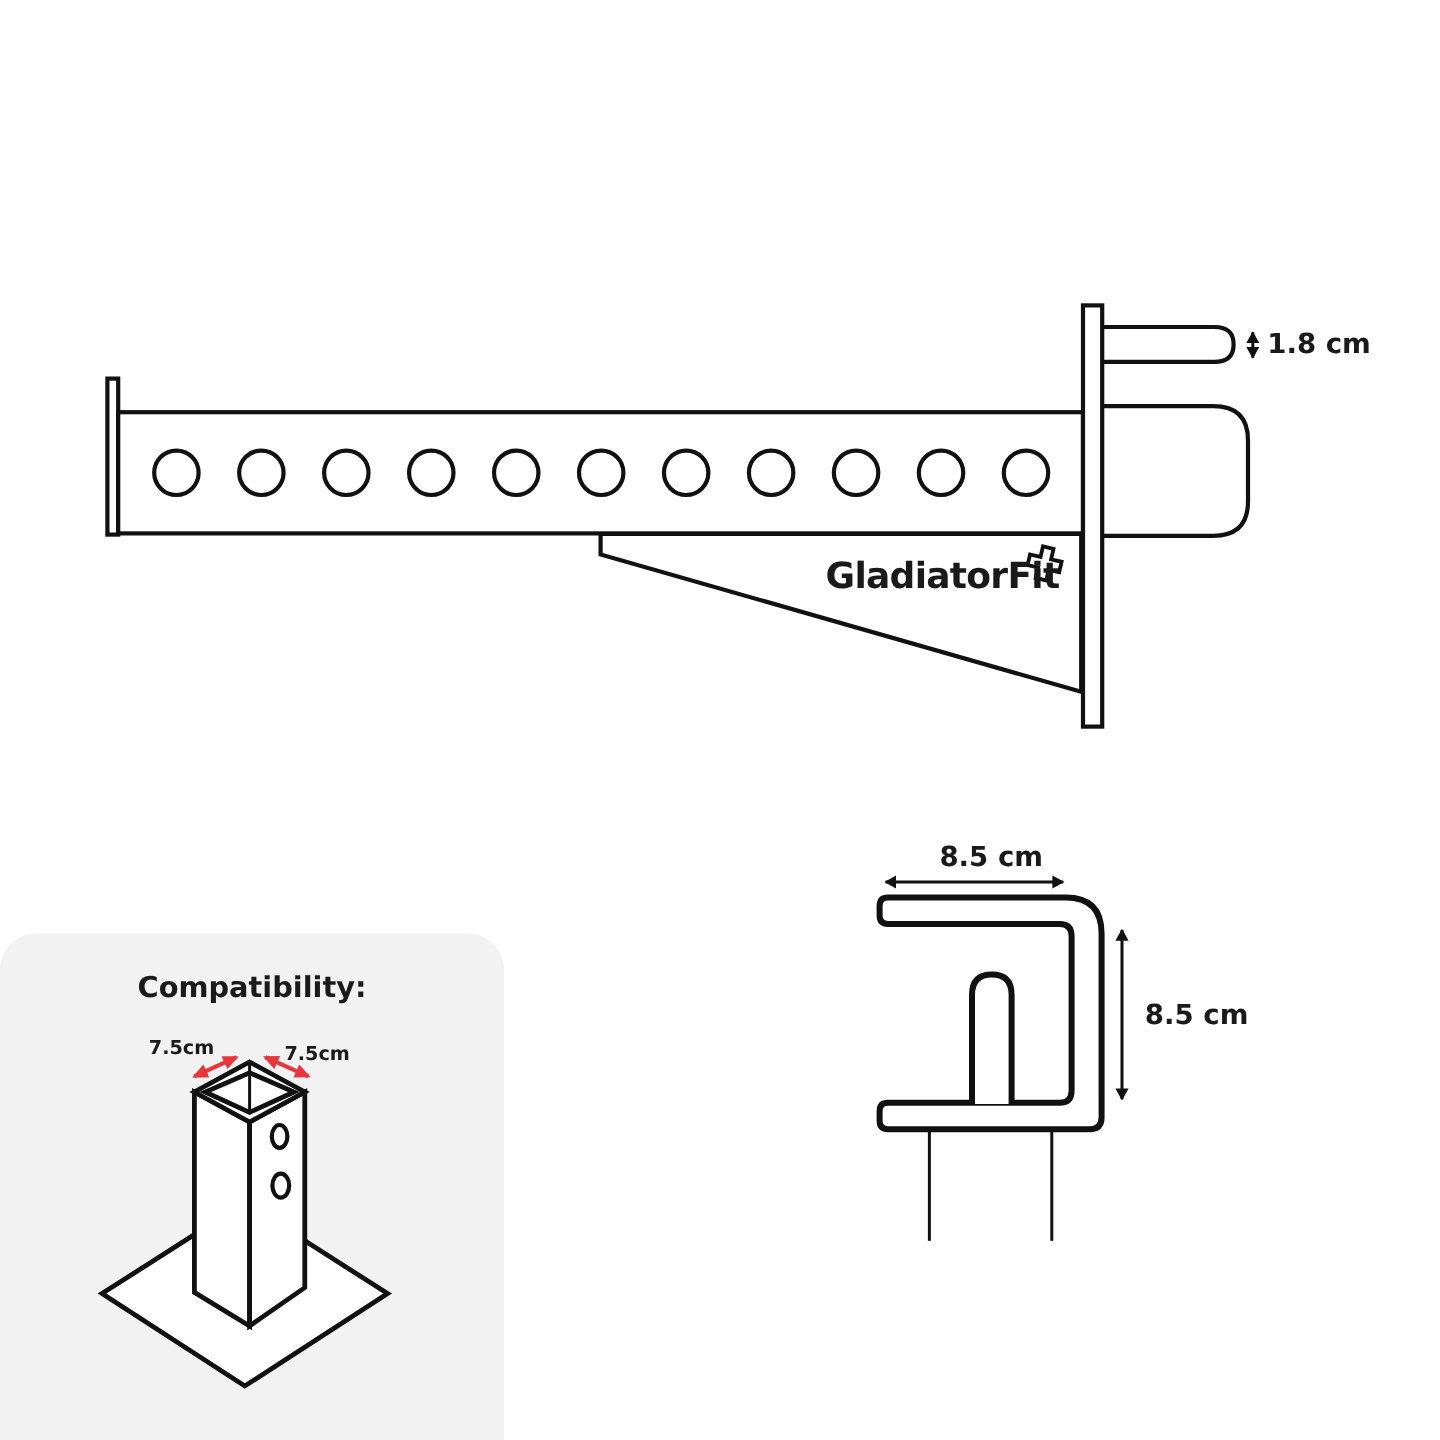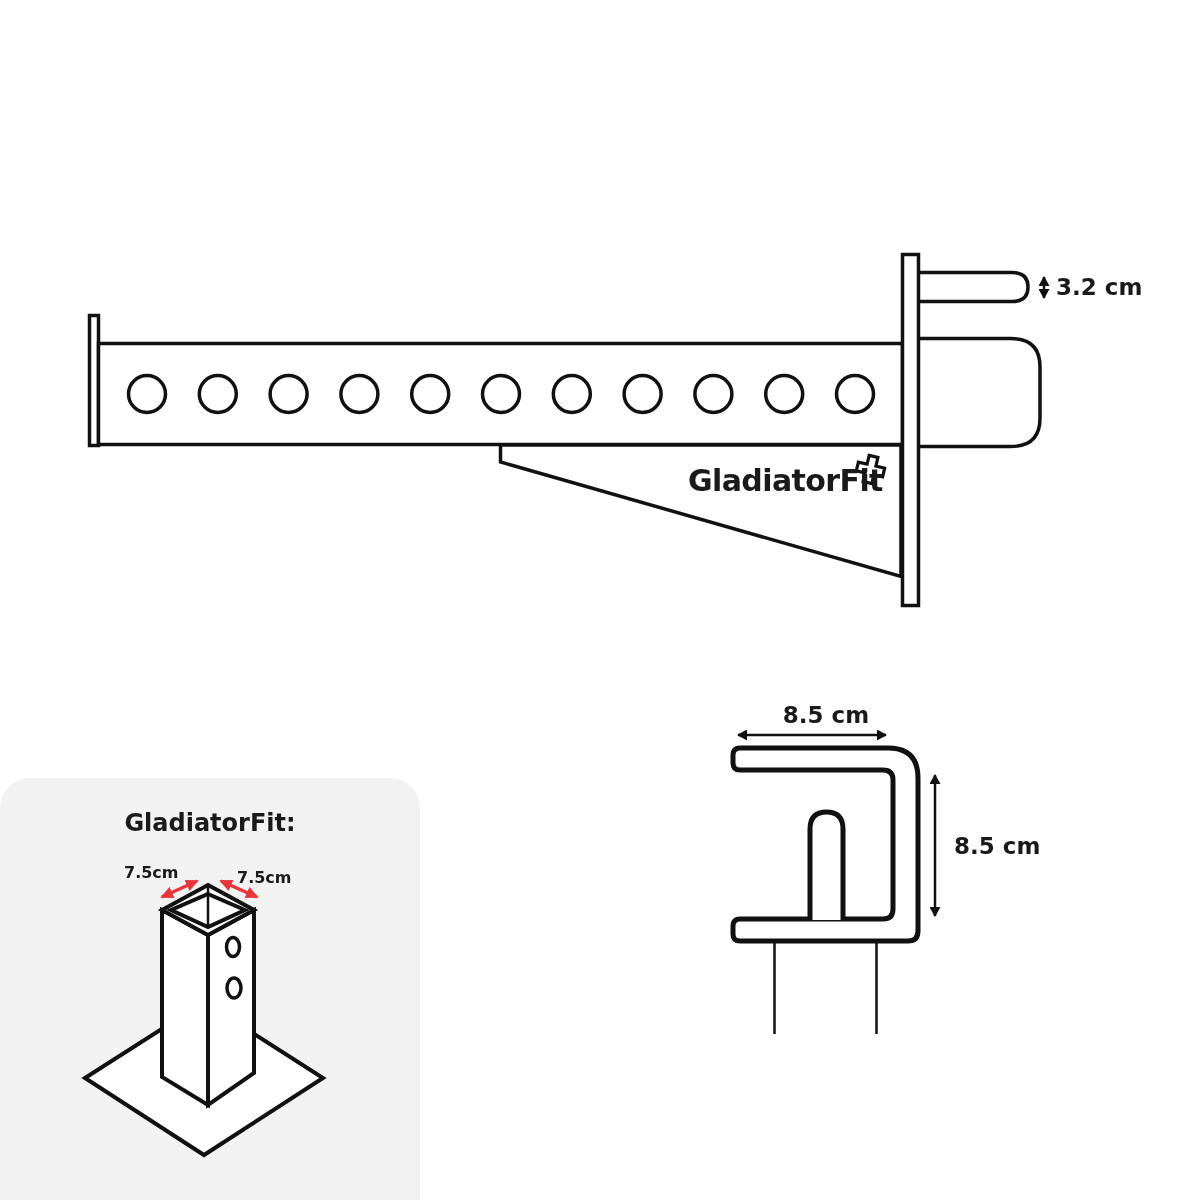--- a/index.html
+++ b/index.html
@@ -119,25 +119,25 @@
                H 883 Q 893,919 893,909
                V 780 Q 893,770 883,770
                H 740 Q 733,770 733,763
                V 755 Q 733,748 740,748 Z"></path>
       <path class="ln5" data-name="clamp-pin" d="M 810,920 V 829 Q 810,812 826.5,812 Q 843,812 843,829 V 920"></path>
       <line class="dim" data-name="clamp-width-arrow" x1="738" y1="735" x2="886" y2="735" marker-start="url(#ah-black)" marker-end="url(#ah-black)"></line>
       <line class="dim" data-name="clamp-height-arrow" x1="935" y1="775" x2="935" y2="916" marker-start="url(#ah-black)" marker-end="url(#ah-black)"></line>
     </g>
   </svg>
 
-  <div class="t lbl-pin" data-name="pin-diameter-label">3.2 cm</div>
+  <div class="t lbl-pin" data-name="pin-diameter-label">1.8 cm</div>
 
   <div class="t logo-text" data-name="brand-logo-text">GladiatorFit</div>
 
-  <div class="t lbl-compat" data-name="compatibility-title">GladiatorFit:</div>
+  <div class="t lbl-compat" data-name="compatibility-title">Compatibility:</div>
 
   <div class="t lbl-75-left" data-name="post-width-label">7.5cm</div>
 
   <div class="t lbl-75-right" data-name="post-depth-label">7.5cm</div>
 
   <div class="t lbl-clamp-w" data-name="clamp-width-label">8.5 cm</div>
 
   <div class="t lbl-clamp-h" data-name="clamp-height-label">8.5 cm</div>
 </div>
 

